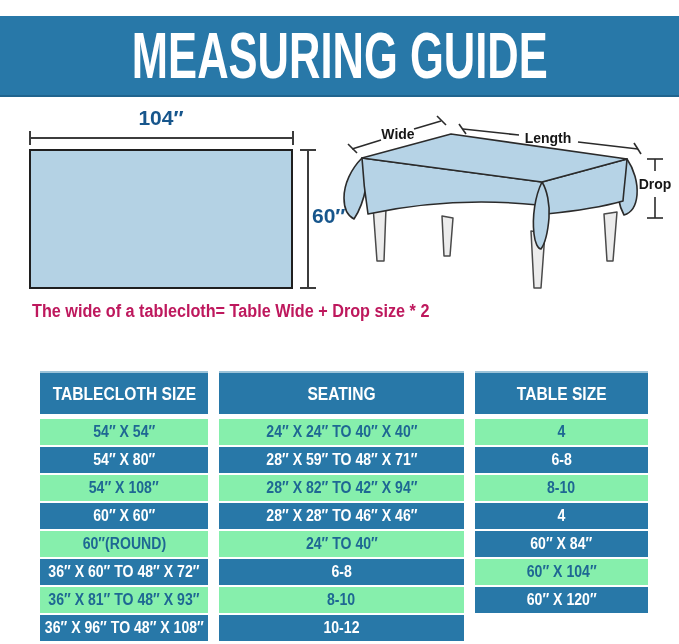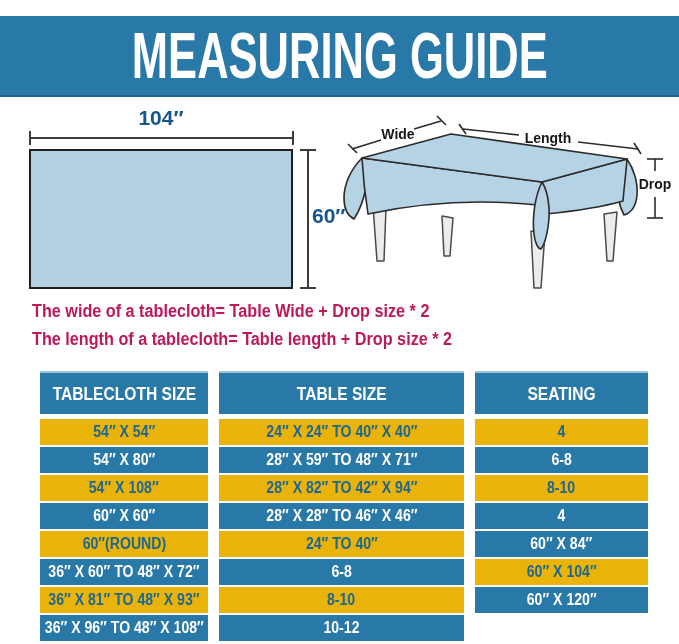--- a/index.html
+++ b/index.html
@@ -36,21 +36,21 @@
     display:flex;align-items:center;justify-content:center;
     font-size:19px;font-weight:700;border-top:2px solid #9cc3d9;
   }
   .hcell span{display:inline-block;transform:scaleX(0.82);transform-origin:center;white-space:nowrap;}
   .tbody{margin-top:5px;row-gap:2px;grid-auto-rows:26px;}
   .cell{
     display:flex;align-items:center;justify-content:center;
     font-size:16px;font-weight:700;white-space:nowrap;
   }
   .cell span{display:inline-block;transform:scaleX(0.88);transform-origin:center;}
-  .light{background:#eab308;color:#1E6793;}
+  .light{background:#86efac;color:#1E6793;}
   .dark{background:#2878A8;color:#ffffff;}
 </style>
 </head>
 <body>
 
 <div class="banner">
   <div class="banner-title">MEASURING GUIDE</div>
 </div>
 
 <svg class="diagram-svg" width="679" height="214" viewBox="0 0 679 214">
@@ -115,33 +115,32 @@
       <line x1="655" y1="78" x2="655" y2="90"></line>
       <line x1="655" y1="116" x2="655" y2="137"></line>
       <line x1="647" y1="137" x2="663" y2="137"></line>
     </g>
     <text x="655" y="108" text-anchor="middle" class="illus-label">Drop</text>
   </g>
 </svg>
 
 <div class="formulas">
   <div class="formula-line"><span>The wide of a tablecloth= Table Wide + Drop size * 2</span></div>
-  <div class="formula-line"><span>The length of a tablecloth= Table length + Drop size * 2</span></div>
 </div>
 
 <div class="size-table">
   <div class="thead">
     <div class="hcell">
         <span>TABLECLOTH SIZE</span>
       </div>
     <div class="hcell">
+        <span>SEATING</span>
+      </div>
+    <div class="hcell">
         <span>TABLE SIZE</span>
-      </div>
-    <div class="hcell">
-        <span>SEATING</span>
       </div>
   </div>
   <div class="tbody">
     <div class="cell light">
         <span>54″ X 54″</span>
       </div>
     <div class="cell light">
         <span>24″ X 24″ TO 40″ X 40″</span>
       </div>
     <div class="cell light">

